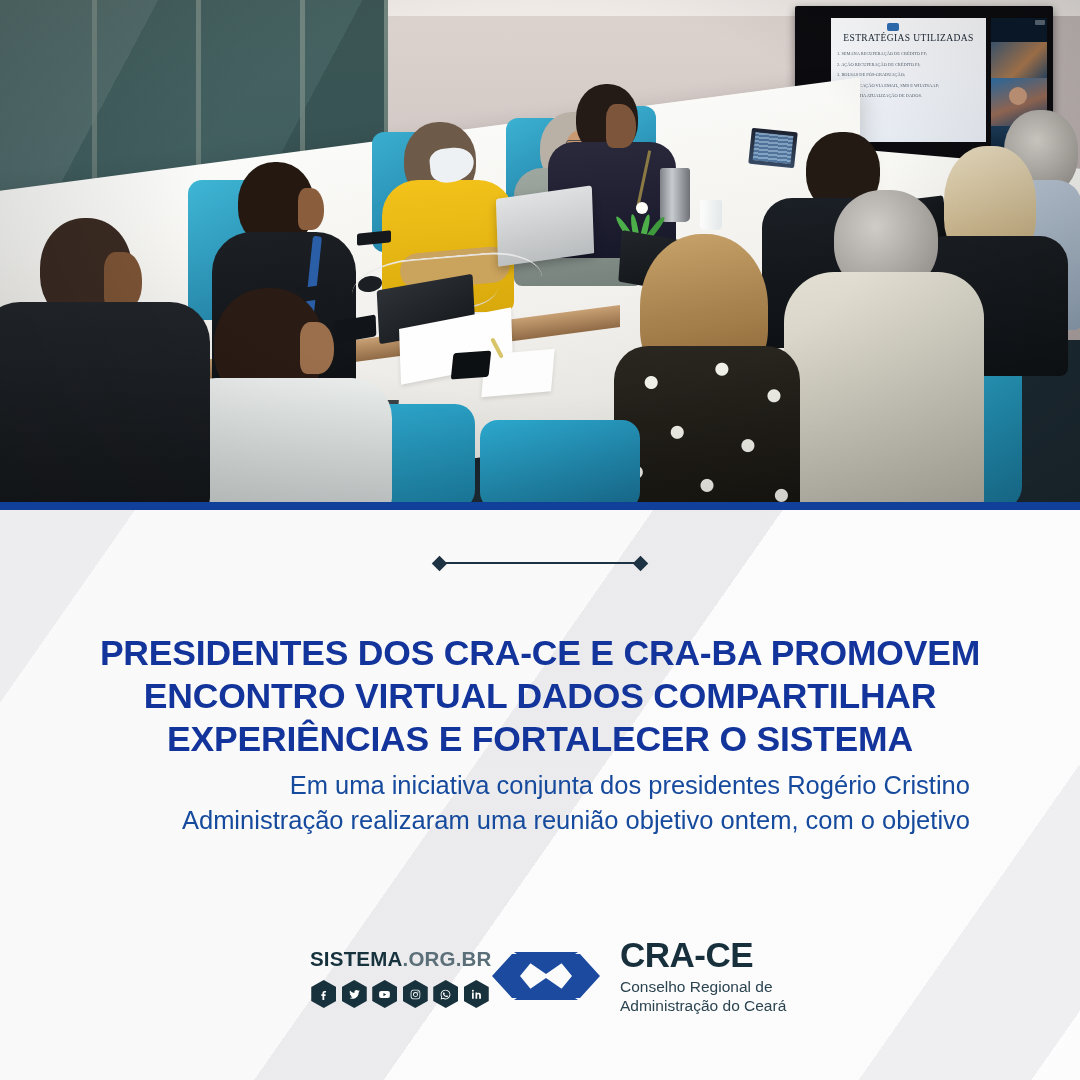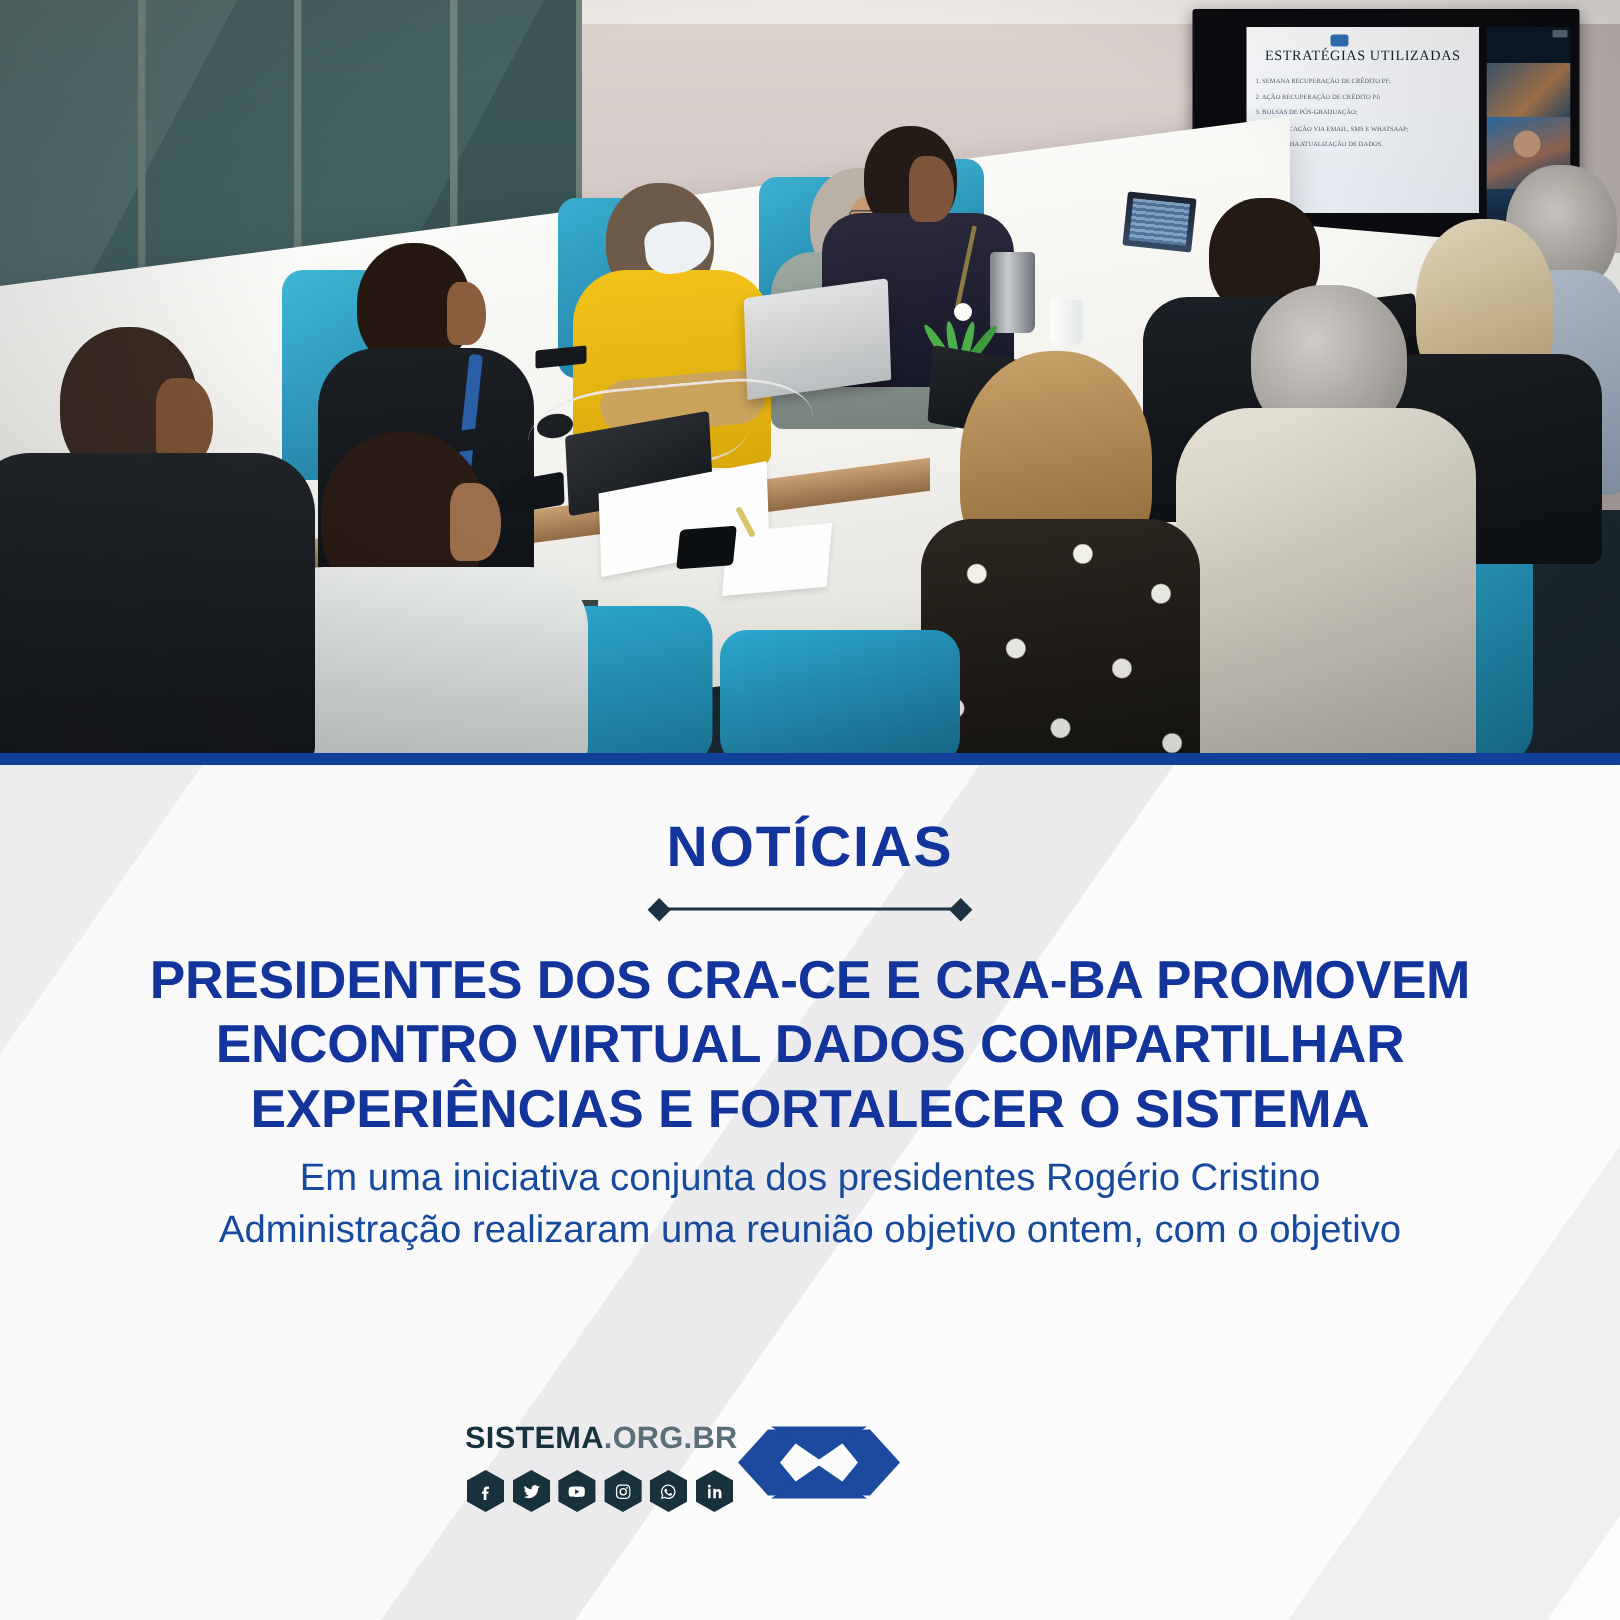--- a/index.html
+++ b/index.html
@@ -387,21 +387,21 @@
     color:#12349b;
     font-weight:bold;
     font-size:35.5px;
     line-height:1.21;
     letter-spacing:-0.2px;
   }
   .headline .hl{ display:block; white-space:nowrap; }
 
   .lede{
     position:absolute; left:110px; top:258px; width:860px;
-    text-align:center;
+    text-align:right;
     color:#164a9d;
     font-size:25.5px;
     line-height:1.36;
     font-weight:400;
   }
   .lede .ld{ display:block; }
 
   
   .footer{
     position:absolute; left:0; top:425px; width:1080px; height:110px;
@@ -582,21 +582,20 @@
       <div class="photo-vignette"></div>
     </div>
   </div>
 
   <div class="blue-rule"></div>
 
   <div class="content">
     <div class="bg-diag"></div>
 
     <div class="kicker-wrap">
-      <div class="kicker">NOTÍCIAS</div>
       <div class="divider">
         <span class="dia dia-l"></span>
         <span class="line"></span>
         <span class="dia dia-r"></span>
       </div>
     </div>
 
     <div class="headline">
       <span class="hl">PRESIDENTES DOS CRA-CE E CRA-BA PROMOVEM</span>
       <span class="hl">ENCONTRO VIRTUAL DADOS COMPARTILHAR</span>
@@ -647,17 +646,24 @@
         </div>
       </div>
 
       <div class="logo-block">
         <svg class="logo-mark" viewBox="0 0 116 76">
           <path d="M4 38 L24 16 H50 L32 38 L50 60 H24 Z" fill="#1c4a9e"></path>
           <path d="M112 38 L92 16 H66 L84 38 L66 60 H92 Z" fill="#1c4a9e"></path>
           <path d="M26 14 H90 L58 36 Z" fill="#1c4a9e"></path>
           <path d="M26 62 H90 L58 40 Z" fill="#1c4a9e"></path>
         </svg>
+        <div class="logo-txt">
+          <div class="logo-title">CRA-CE</div>
+          <div class="logo-sub">
+            <span>Conselho Regional de</span>
+            <span>Administração do Ceará</span>
+          </div>
+        </div>
       </div>
 
     </div>
   </div>
 </div>
 
 </body></html>

